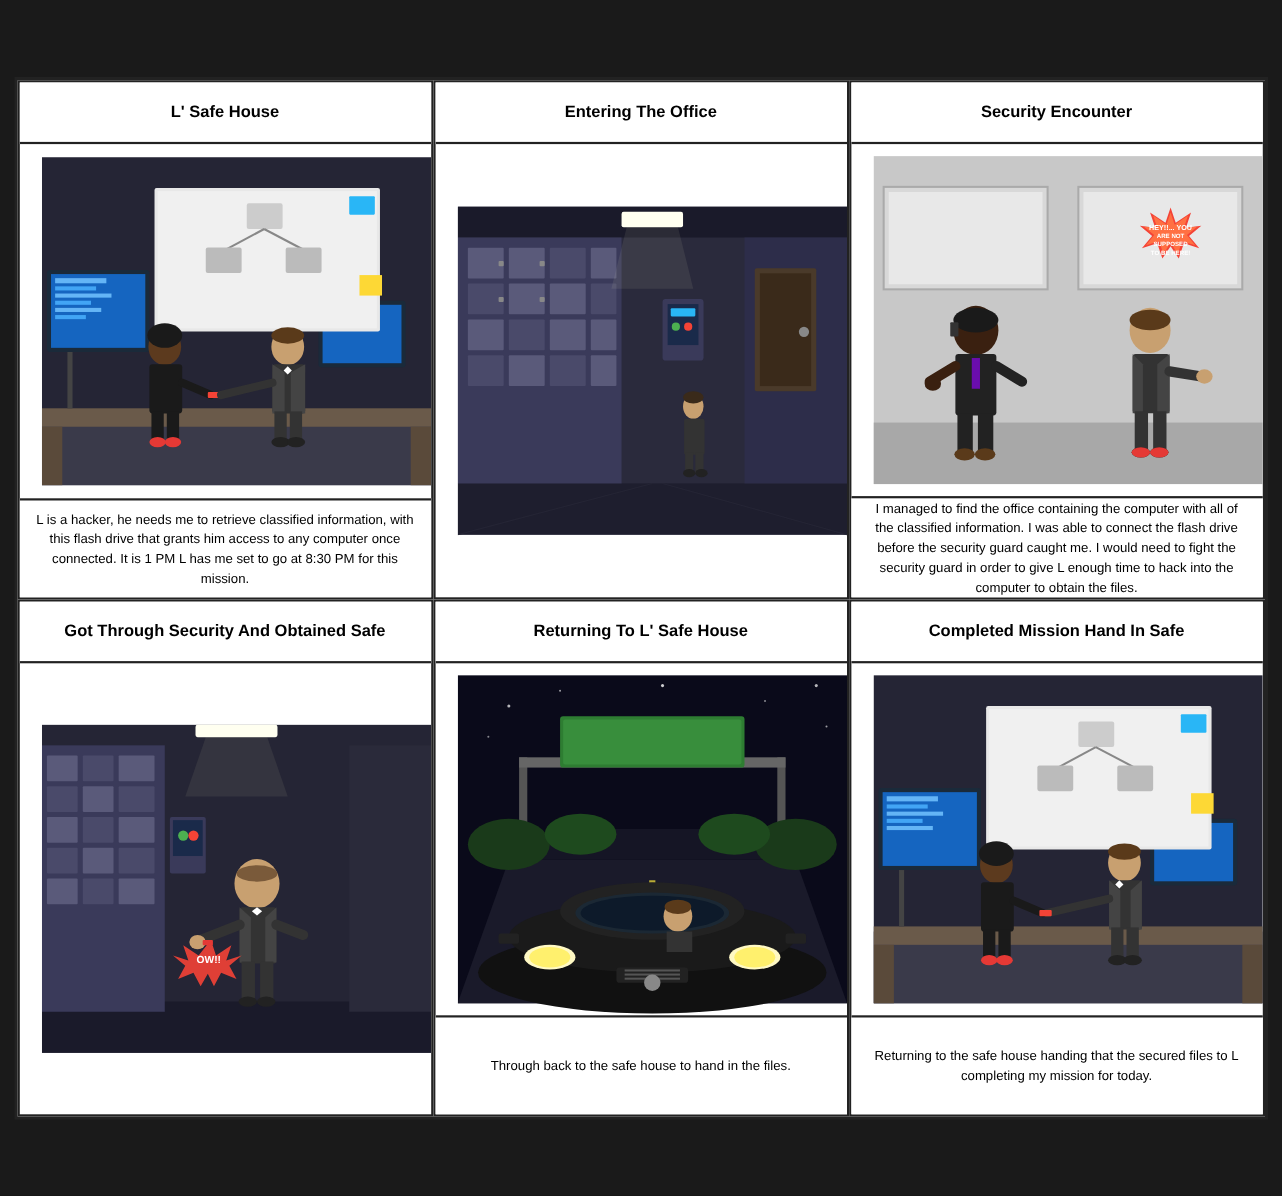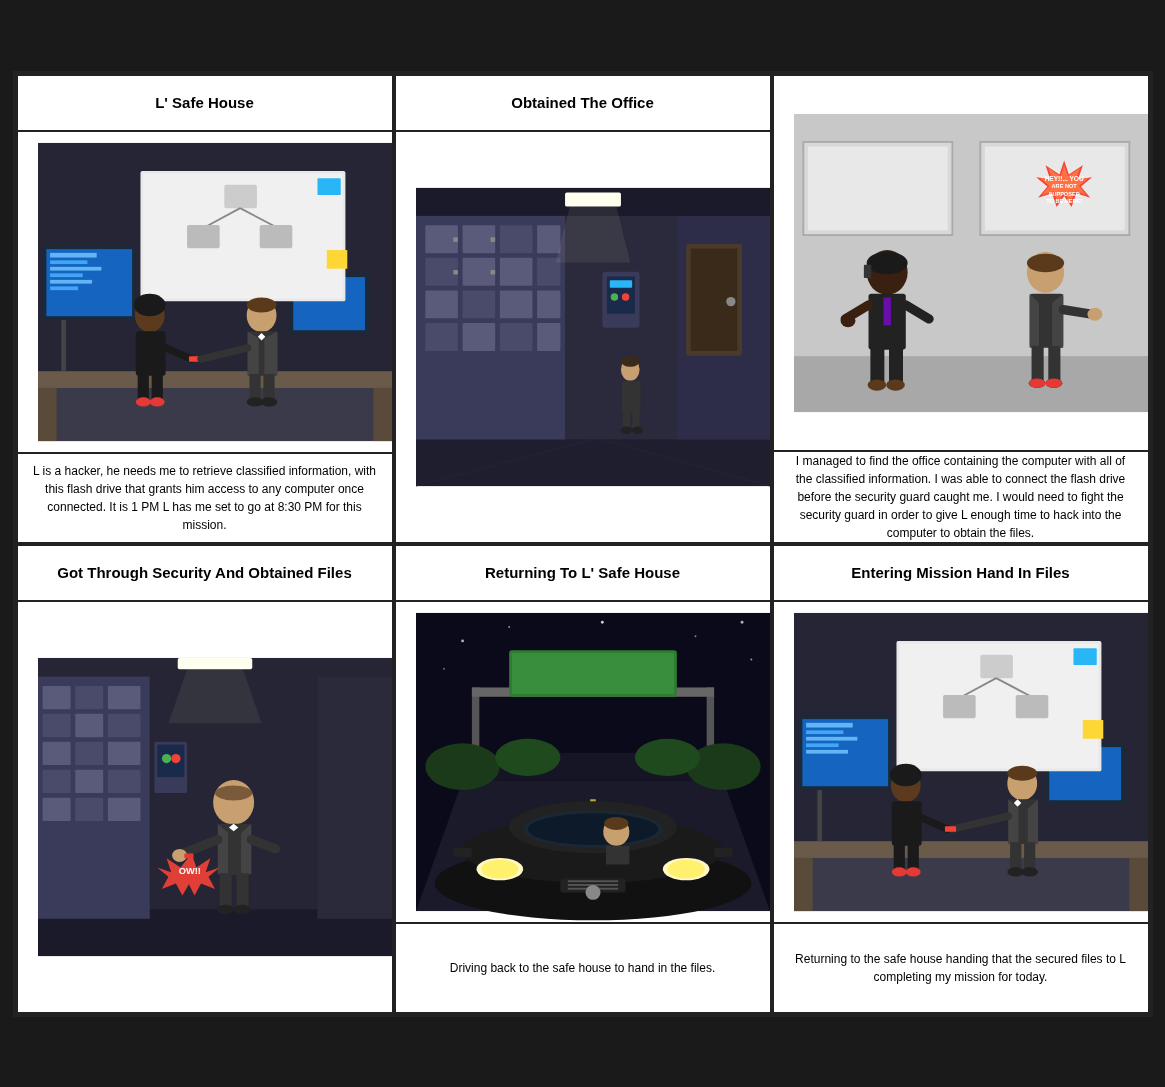--- a/index.html
+++ b/index.html
@@ -149,21 +149,21 @@
         <ellipse cx="233" cy="278" rx="9" ry="5" fill="#222"></ellipse>
         <ellipse cx="248" cy="278" rx="9" ry="5" fill="#222"></ellipse>
 
         <line x1="225" y1="220" x2="175" y2="232" stroke="#333" stroke-width="8" stroke-linecap="round"></line>
       </svg>
     </div>
     <div class="panel-caption">L is a hacker, he needs me to retrieve classified information, with this flash drive that grants him access to any computer once connected. It is 1 PM L has me set to go at 8:30 PM for this mission.</div>
   </div>
 
   <div class="panel">
-    <div class="panel-title">Obtained The Office</div>
+    <div class="panel-title">Entering The Office</div>
     <div class="panel-image">
       <svg class="scene-img" viewBox="0 0 380 320" xmlns="http://www.w3.org/2000/svg">
 
         <rect width="380" height="320" fill="#2a2a3c"></rect>
 
         <rect y="0" width="380" height="30" fill="#1a1a2a"></rect>
 
         <rect y="270" width="380" height="50" fill="#1e1e2e"></rect>
 
         <rect x="0" y="30" width="160" height="240" fill="#3a3a5a"></rect>
@@ -215,20 +215,21 @@
         <ellipse cx="226" cy="260" rx="6" ry="4" fill="#222"></ellipse>
         <ellipse cx="238" cy="260" rx="6" ry="4" fill="#222"></ellipse>
 
         <line x1="190" y1="270" x2="0" y2="320" stroke="#252535" stroke-width="1"></line>
         <line x1="200" y1="270" x2="380" y2="320" stroke="#252535" stroke-width="1"></line>
       </svg>
     </div>
   </div>
 
   <div class="panel">
+    <div class="panel-title">Security Encounter</div>
     <div class="panel-image">
       <svg class="scene-img" viewBox="0 0 380 320" xmlns="http://www.w3.org/2000/svg">
 
         <rect width="380" height="320" fill="#c8c8c8"></rect>
         <rect y="260" width="380" height="60" fill="#a8a8a8"></rect>
 
         <rect x="10" y="30" width="160" height="100" fill="#d8d8d8" stroke="#aaa" stroke-width="2"></rect>
         <rect x="200" y="30" width="160" height="100" fill="#d8d8d8" stroke="#aaa" stroke-width="2"></rect>
 
         <rect x="15" y="35" width="150" height="90" fill="#e8e8e8"></rect>
@@ -280,21 +281,21 @@
         <ellipse cx="279" cy="289" rx="9" ry="5" fill="#222"></ellipse>
 
         <ellipse cx="261" cy="289" rx="9" ry="5" fill="#e53935"></ellipse>
         <ellipse cx="279" cy="289" rx="9" ry="5" fill="#e53935"></ellipse>
       </svg>
     </div>
     <div class="panel-caption">I managed to find the office containing the computer with all of the classified information. I was able to connect the flash drive before the security guard caught me. I would need to fight the security guard in order to give L enough time to hack into the computer to obtain the files.</div>
   </div>
 
   <div class="panel">
-    <div class="panel-title">Got Through Security And Obtained Files</div>
+    <div class="panel-title">Got Through Security And Obtained Safe</div>
     <div class="panel-image">
       <svg class="scene-img" viewBox="0 0 380 320" xmlns="http://www.w3.org/2000/svg">
 
         <rect width="380" height="320" fill="#252535"></rect>
         <rect y="270" width="380" height="50" fill="#1a1a2a"></rect>
 
         <rect x="0" y="20" width="120" height="260" fill="#3a3a5a"></rect>
         <rect x="5" y="30" width="30" height="25" fill="#5a5a7a" rx="1"></rect>
         <rect x="40" y="30" width="30" height="25" fill="#4a4a6a" rx="1"></rect>
         <rect x="75" y="30" width="35" height="25" fill="#5a5a7a" rx="1"></rect>
@@ -405,25 +406,25 @@
 
         <circle cx="50" cy="30" r="1.5" fill="#fff" opacity="0.7"></circle>
         <circle cx="100" cy="15" r="1" fill="#fff" opacity="0.6"></circle>
         <circle cx="200" cy="10" r="1.5" fill="#fff" opacity="0.8"></circle>
         <circle cx="300" cy="25" r="1" fill="#fff" opacity="0.5"></circle>
         <circle cx="350" cy="10" r="1.5" fill="#fff" opacity="0.7"></circle>
         <circle cx="30" cy="60" r="1" fill="#fff" opacity="0.5"></circle>
         <circle cx="360" cy="50" r="1" fill="#fff" opacity="0.6"></circle>
       </svg>
     </div>
-    <div class="panel-caption">Driving back to the safe house to hand in the files.</div>
-  </div>
-
-  <div class="panel">
-    <div class="panel-title">Entering Mission Hand In Files</div>
+    <div class="panel-caption">Through back to the safe house to hand in the files.</div>
+  </div>
+
+  <div class="panel">
+    <div class="panel-title">Completed Mission Hand In Safe</div>
     <div class="panel-image">
       <svg class="scene-img" viewBox="0 0 380 320" xmlns="http://www.w3.org/2000/svg">
 
         <rect width="380" height="320" fill="#252535"></rect>
         <rect y="250" width="380" height="70" fill="#3a3a4a"></rect>
         <rect x="0" y="245" width="380" height="18" fill="#6a5a4a"></rect>
         <rect x="0" y="263" width="20" height="57" fill="#5a4a3a"></rect>
         <rect x="360" y="263" width="20" height="57" fill="#5a4a3a"></rect>
 
         <rect x="25" y="190" width="5" height="55" fill="#444"></rect>

